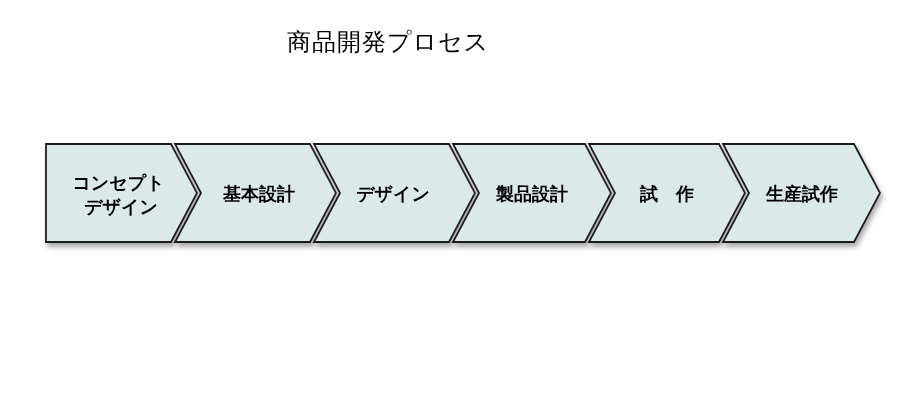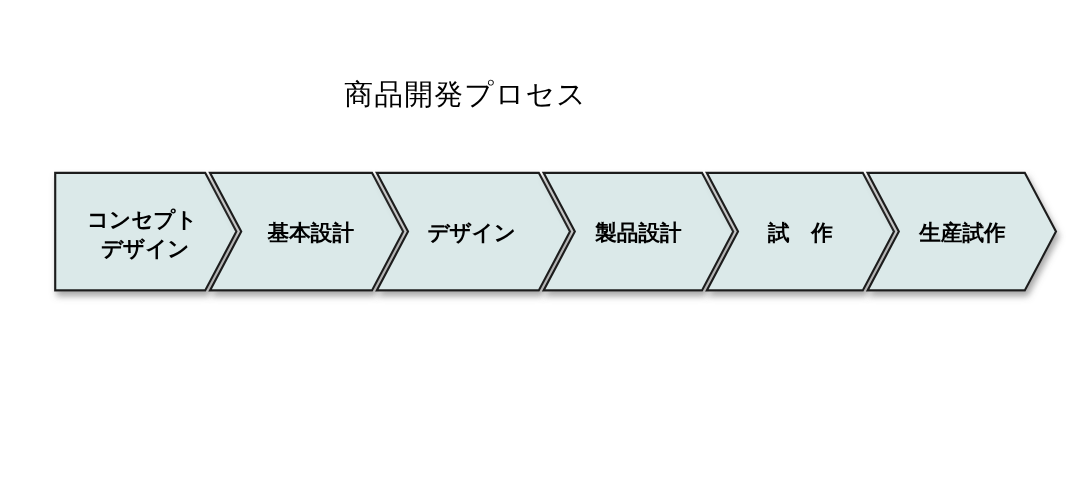--- a/index.html
+++ b/index.html
@@ -18,21 +18,20 @@
   }
   .canvas{position:absolute;inset:0;width:902px;height:403px;}
   .title{
     position:absolute;
     top:26px;left:0;width:776px;
     text-align:center;
     font-size:24px;
     font-weight:400;
     letter-spacing:1px;
     color:var(--text-color);
-    margin-top:37px;
   }
   svg{position:absolute;top:0;left:0;}
   .chev{
     fill:var(--chev-fill);
     stroke:var(--chev-border);
     stroke-width:1.8;
     stroke-linejoin:miter;
     filter:url(#chevShadow);
   }
   .step-label{

